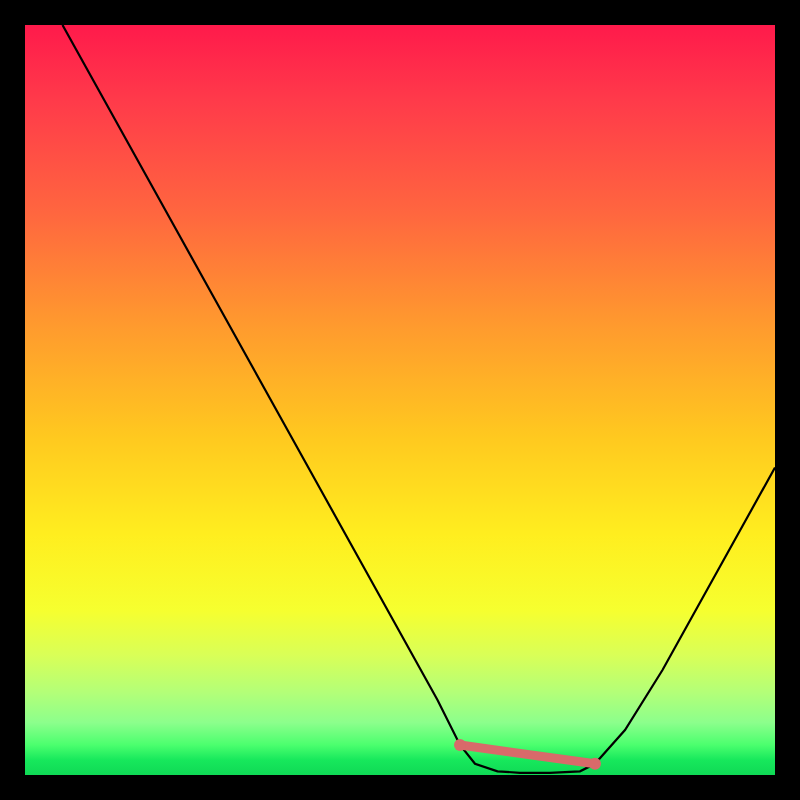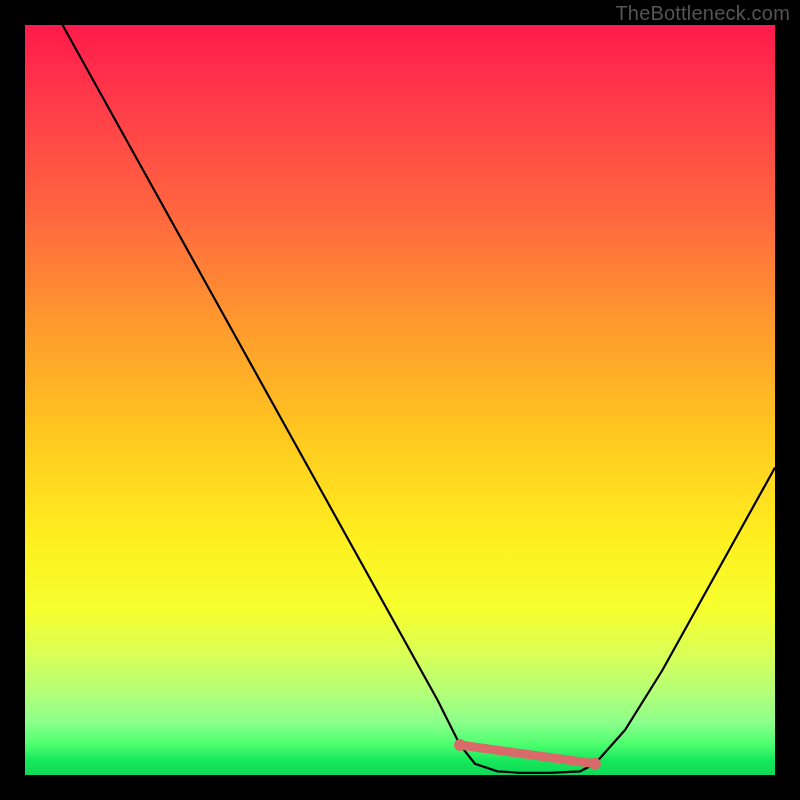--- a/index.html
+++ b/index.html
@@ -56,21 +56,20 @@
     position: absolute;
     inset: 0;
     width: 750px;
     height: 750px;
   }
 </style>
 </head>
 <body>
 
 <div class="stage">
-  <div class="watermark">TheBottleneck.com</div>
 
   <div class="plot">
     <div class="gradient"></div>
     <svg class="curve" viewBox="0 0 750 750" preserveAspectRatio="none">
       <path fill="none" stroke="#000" stroke-width="2.2" d="M37.5 0.0 L75.0 67.5 L112.5 135.0 L150.0 202.5 L187.5 270.0 L225.0 337.5 L262.5 405.0 L300.0 472.5 L337.5 540.0 L375.0 607.5 L412.5 675.0 L435.0 720.0 L450.0 738.8 L472.5 746.3 L495.0 747.8 L525.0 747.8 L555.0 746.3 L570.0 738.8 L600.0 705.0 L637.5 645.0 L675.0 577.5 L712.5 510.0 L750.0 442.5"></path>
       <path fill="none" stroke="#d86a6a" stroke-width="9" stroke-linecap="round" d="M435.0 720.0 L570.0 738.8"></path>
       <circle cy="720.0" r="6" fill="#d86a6a" cx="435.0"></circle>
       <circle cy="738.8" r="6" fill="#d86a6a" cx="570.0"></circle>
     </svg>
   </div>

